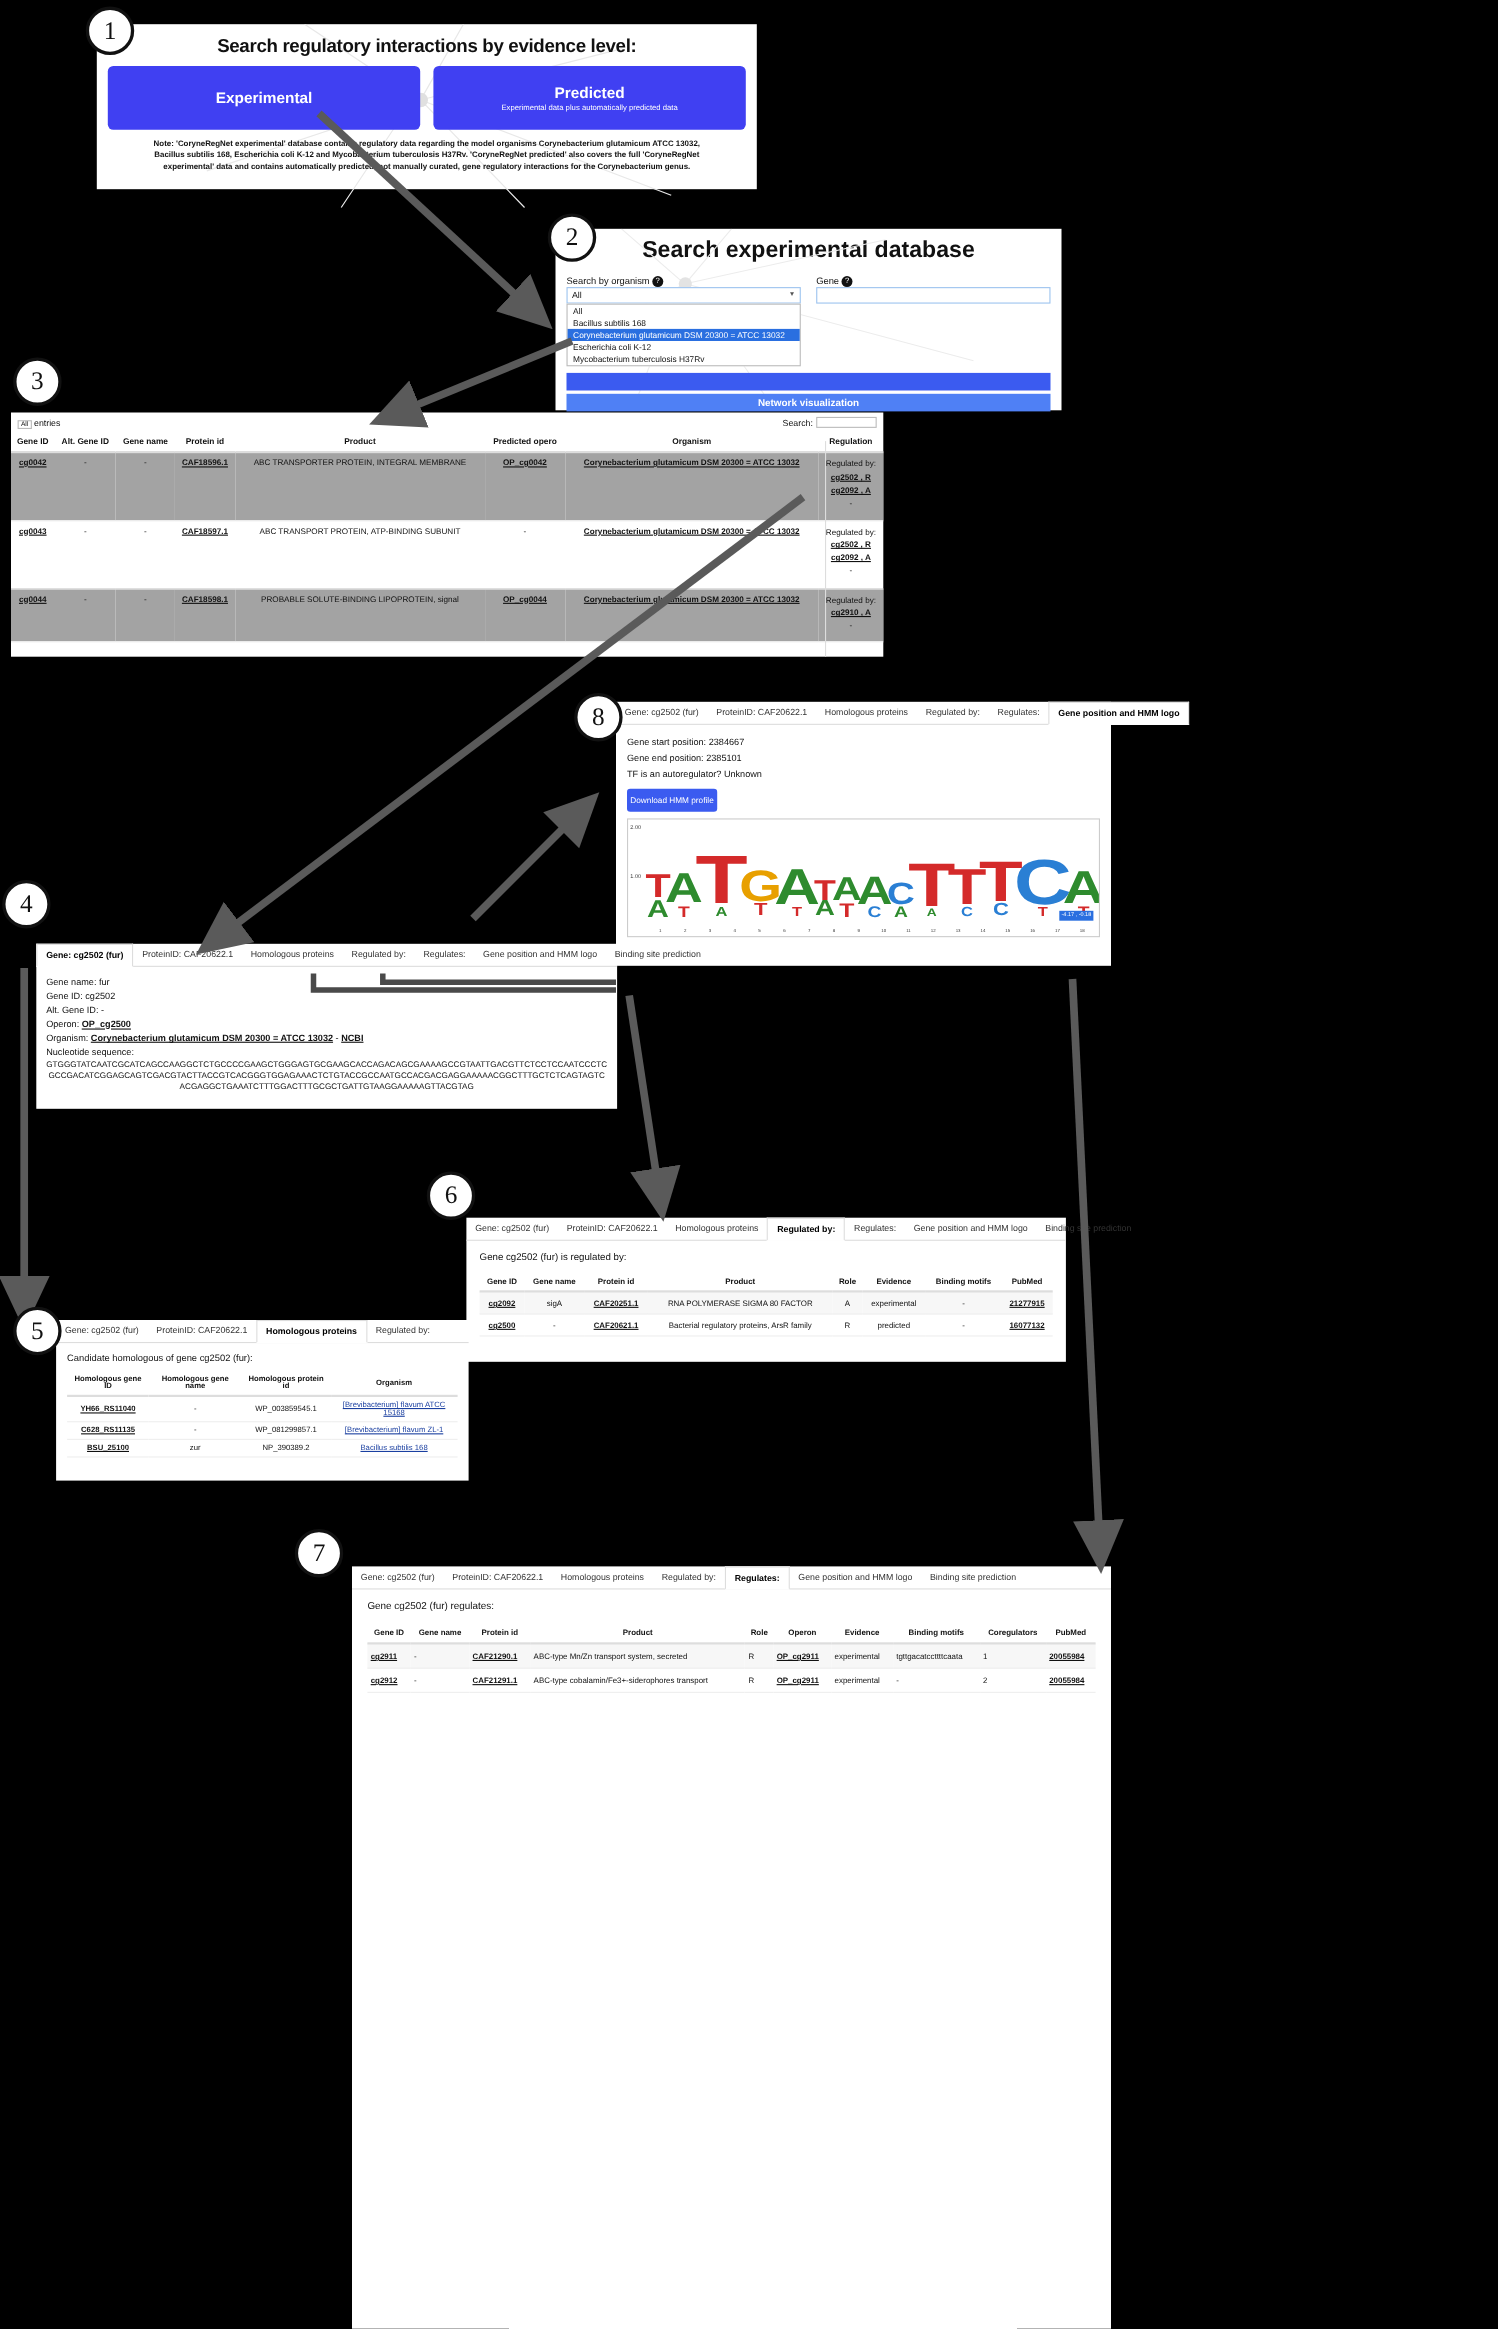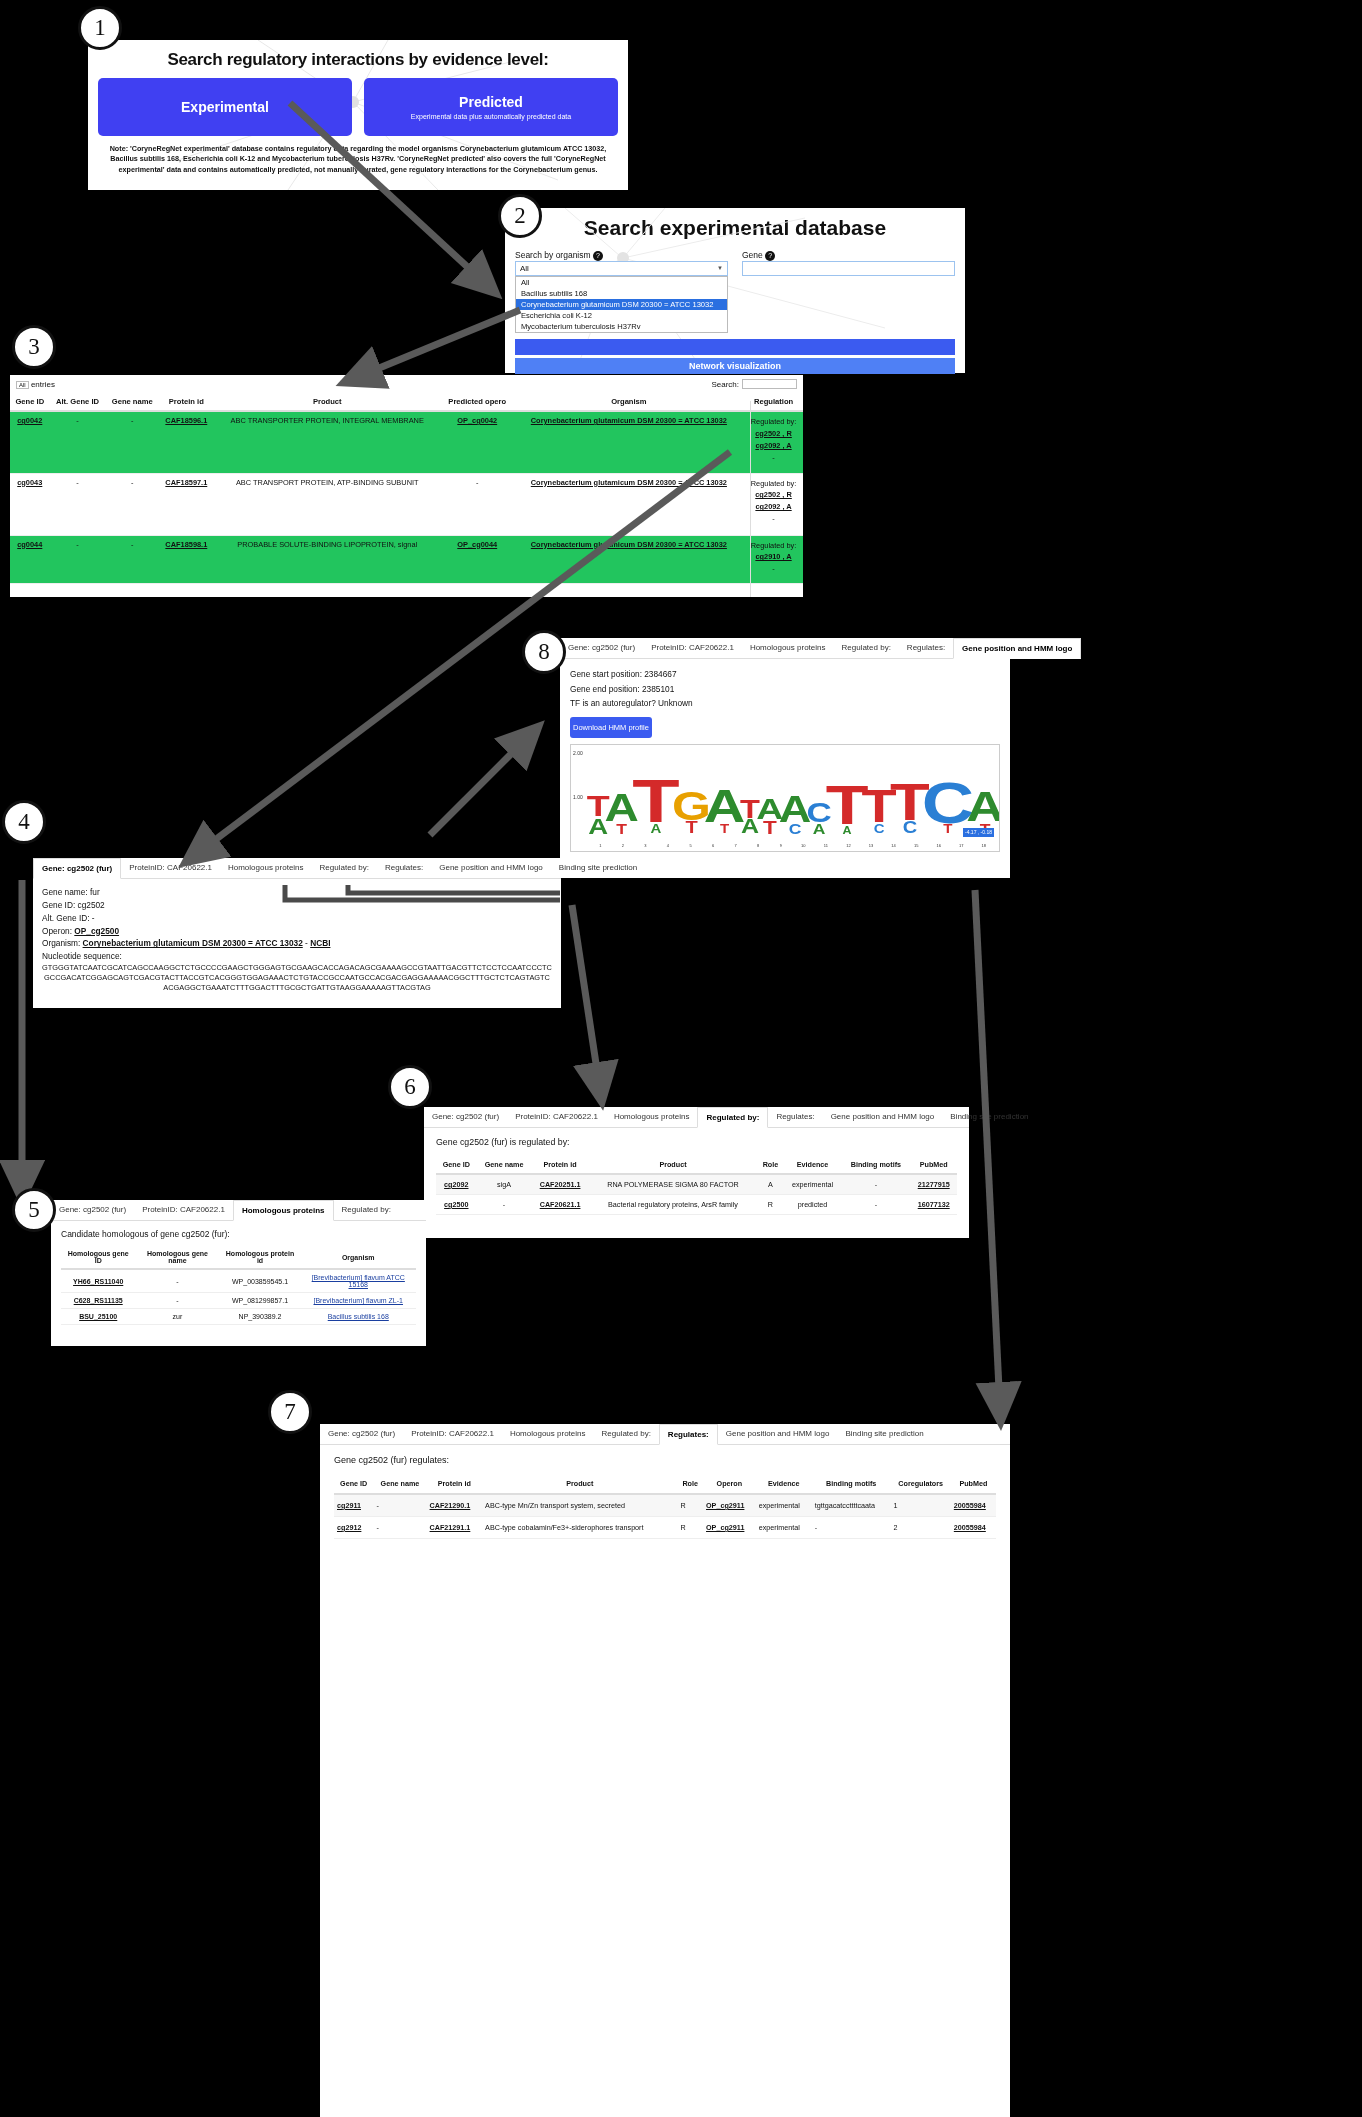--- a/index.html
+++ b/index.html
@@ -13,21 +13,21 @@
   .panel { position:absolute; background:#fff; }
   .badge {
     position:absolute; width:44px; height:44px; border-radius:50%;
     background:#fff; border:3px solid #111; color:#111;
     display:flex; align-items:center; justify-content:center;
     font-size:23px; font-family:"Liberation Serif", serif; z-index:40;
   }
   svg.arrows { position:absolute; left:0; top:0; width:1362px; height:2117px; z-index:5; pointer-events:none; }
 
   
-  #p1 { left:88px; top:40px; width:540px; height:150px; padding:6px 10px 12px; }
+  #p1 { left:88px; top:22px; width:600px; height:150px; padding:6px 10px 12px; }
   #p1 .netbg { position:absolute; inset:0; overflow:hidden; }
   #p1 h2 { margin:4px 0 8px; text-align:center; font-size:17px; font-weight:bold;
            letter-spacing:-.3px; position:relative; }
   .btnrow { display:flex; gap:12px; position:relative; }
   .bigbtn { flex:1; background:#4040f2; color:#fff; border-radius:5px;
             height:58px; display:flex; flex-direction:column; align-items:center;
             justify-content:center; }
   .bigbtn .t { font-size:14px; font-weight:bold; }
   .bigbtn .s { font-size:7px; margin-top:3px; }
   #p1 .note { margin-top:8px; font-size:7.2px; line-height:1.45; text-align:center;
@@ -58,21 +58,21 @@
   .dtbar { display:flex; justify-content:space-between; align-items:center;
            font-size:8px; padding:4px 6px; }
   .minisel { border:1px solid #bbb; font-size:6px; padding:0 2px; }
   .srch { display:flex; align-items:center; gap:3px; font-size:8px; }
   .srch input { width:55px; height:10px; border:1px solid #bbb; }
   table.g { width:100%; border-collapse:collapse; font-size:7.4px; }
   table.g th { font-weight:bold; padding:4px 3px; border-bottom:2px solid #ddd; font-size:7.6px;}
   table.g td { padding:4px 3px; border-bottom:1px solid #eee; vertical-align:top; }
   .u { text-decoration:underline; font-weight:bold; }
   .ctr { text-align:center; }
-  #p3 tr.alt td { background:#22c55e; }
+  #p3 tr.alt td { background:#a3a3a3; }
   .regcell { text-align:center; line-height:1.6; }
   #p3 .vline { position:absolute; left:740px; top:26px; bottom:0; width:1px; background:#ddd; }
 
   
   .tabs { display:flex; font-size:8px; border-bottom:1px solid #ddd; }
   .tabs .tab { padding:5px 8px; color:#333; white-space:nowrap; }
   .tabs .tab.active { font-weight:bold; color:#000; border:1px solid #ddd;
                       border-bottom:1px solid #fff; margin-bottom:-1px; background:#fff; }
 
   

